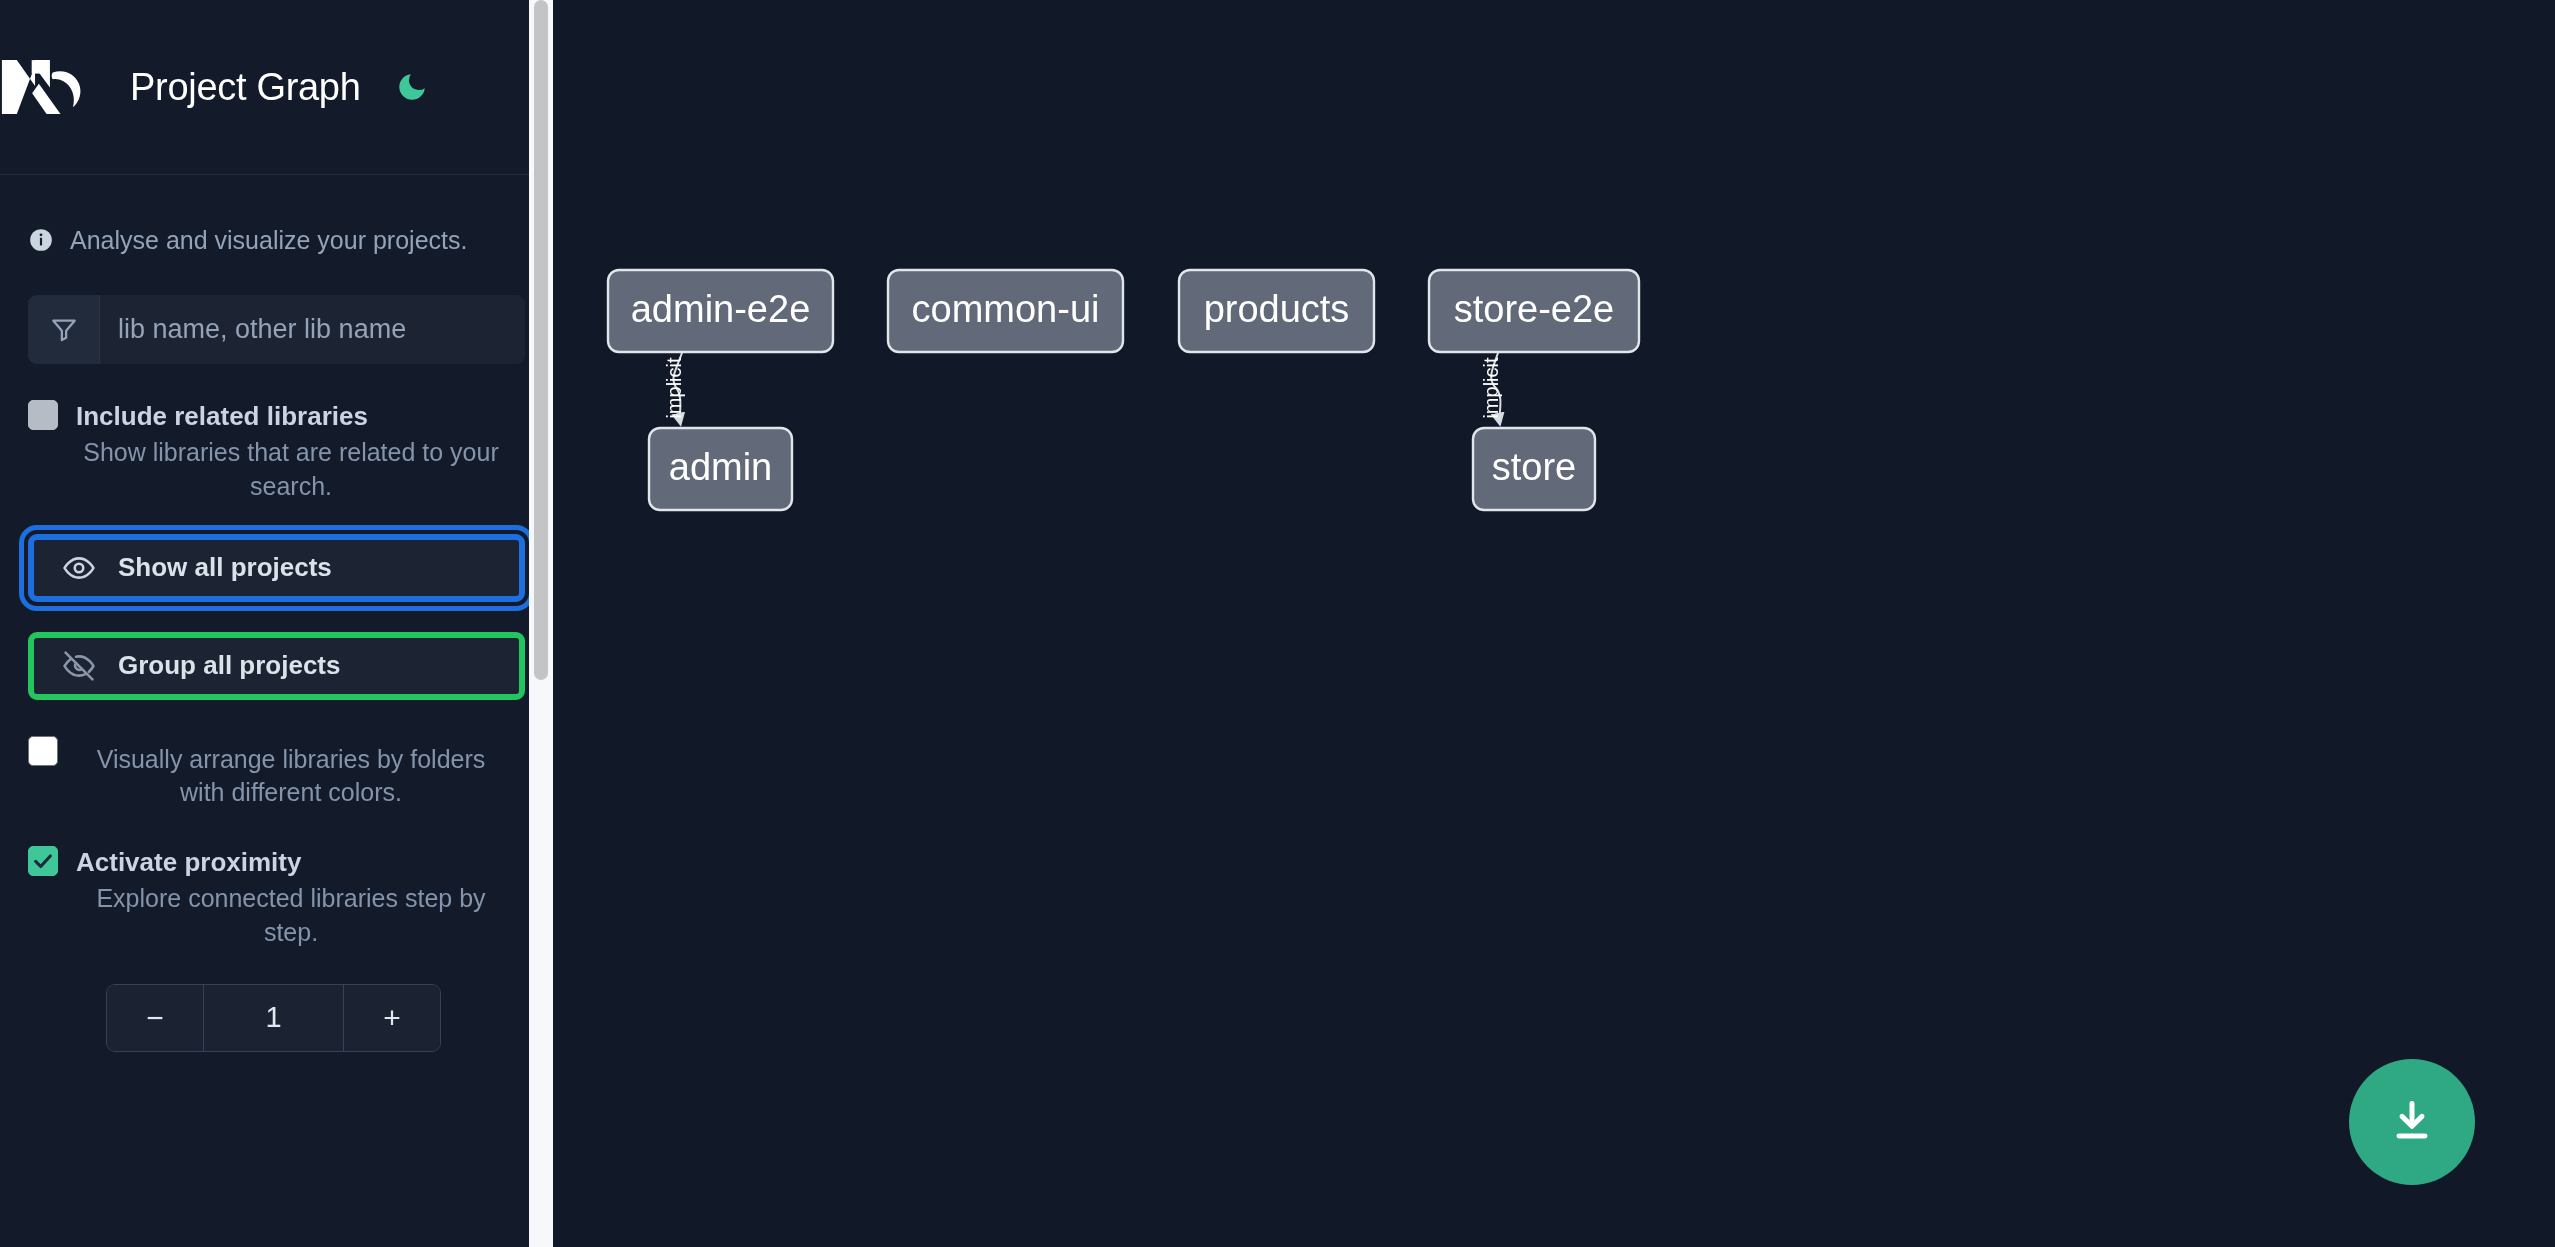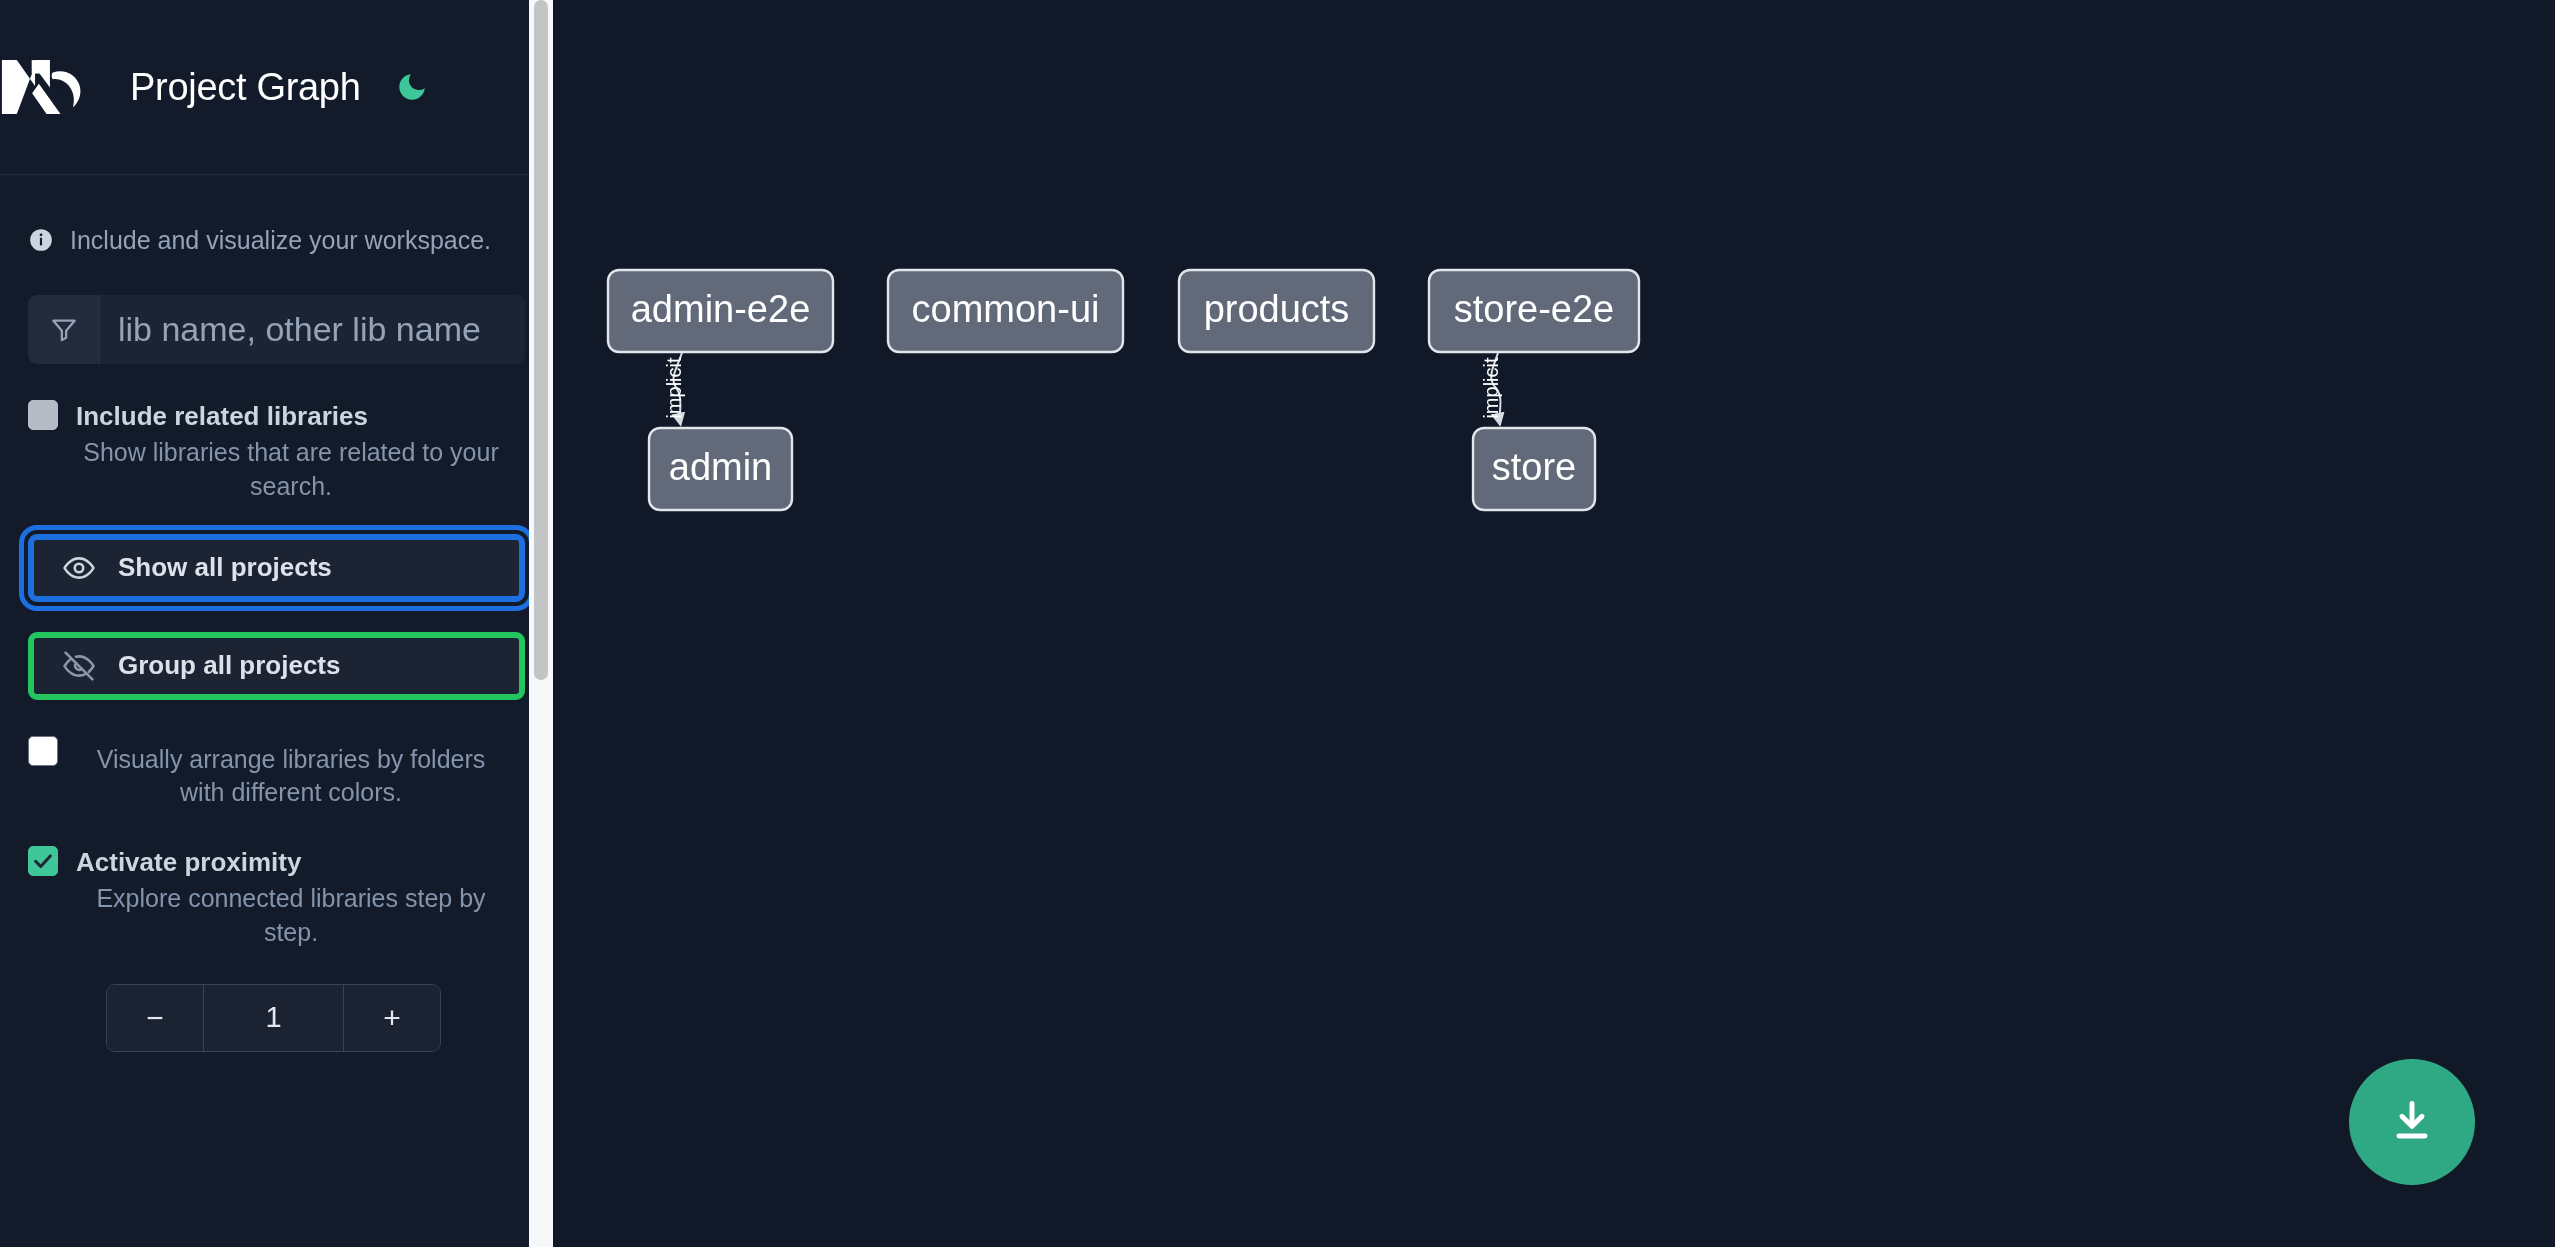--- a/index.html
+++ b/index.html
@@ -101,21 +101,21 @@
     justify-content: center;
     background: #222b3c;
     border-right: 1px solid #2a3446;
   }
   .search-input {
     flex: 1 1 auto;
     border: none;
     outline: none;
     background: #1c2434;
     color: #fca5a5;
-    font-size: 34px;
+    font-size: 27px;
     font-family: "Liberation Sans", sans-serif;
     padding: 0 18px;
   }
   .search-input::placeholder { color: #94a3b8; }
 
   
   .option {
     display: flex;
     gap: 18px;
     margin-top: 32px;
@@ -277,21 +277,21 @@
     </div>
 
     <div class="sidebar-body">
 
       <div class="info-row">
         <svg class="info-icon" viewBox="0 0 24 24">
           <circle cx="12" cy="12" r="10" fill="#cbd5e1"></circle>
           <rect x="11" y="10" width="2" height="7" fill="#131b2b"></rect>
           <circle cx="12" cy="7.2" r="1.3" fill="#131b2b"></circle>
         </svg>
-        <span class="info-text">Include and visualize your workspace.</span>
+        <span class="info-text">Analyse and visualize your projects.</span>
       </div>
 
       <div class="search-wrap">
         <span class="search-prefix">
           <svg width="32" height="32" viewBox="0 0 24 24" fill="none" stroke="#94a3b8" stroke-width="1.7" stroke-linecap="round" stroke-linejoin="round">
             <path d="M4 5h16l-6.4 7.6v5.2l-3.2 1.8v-7z"></path>
           </svg>
         </span>
         <input class="search-input" type="text" placeholder="lib name, other lib name" style="">
       </div>

